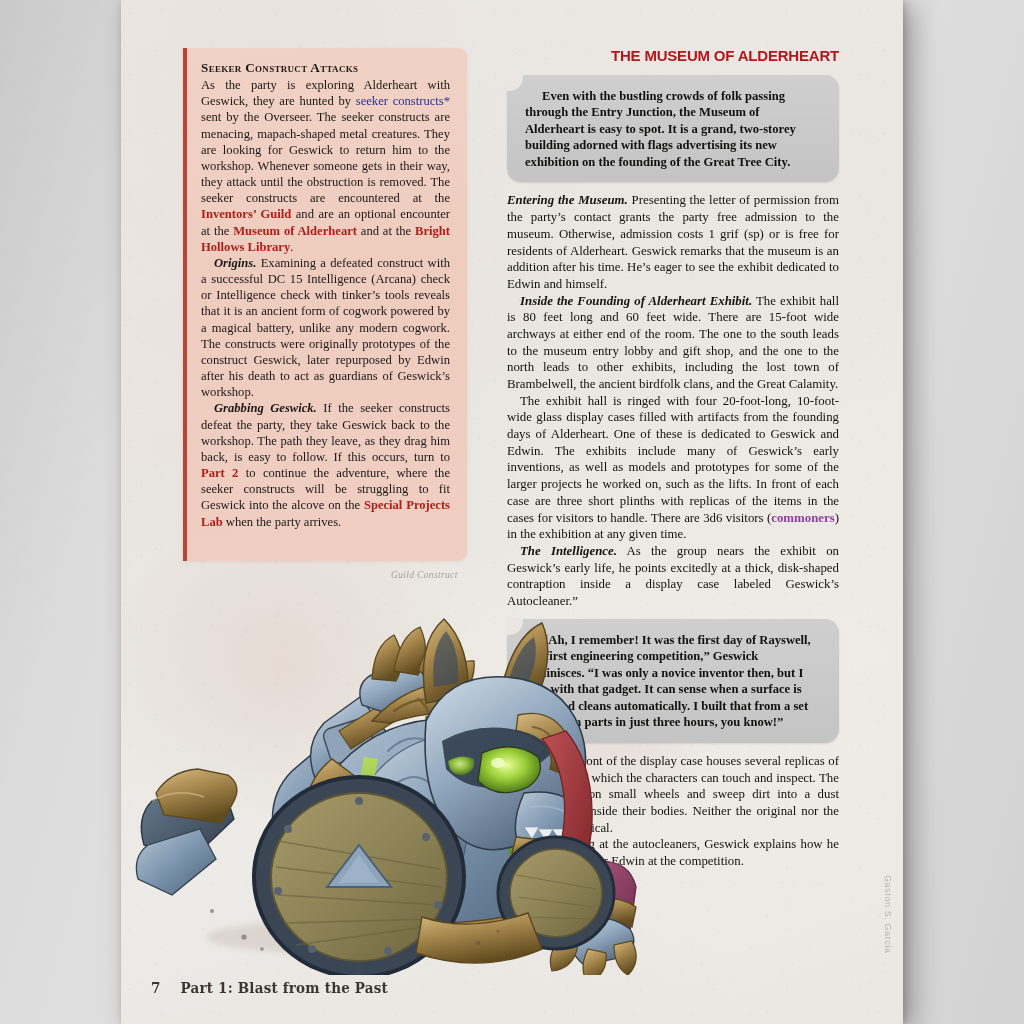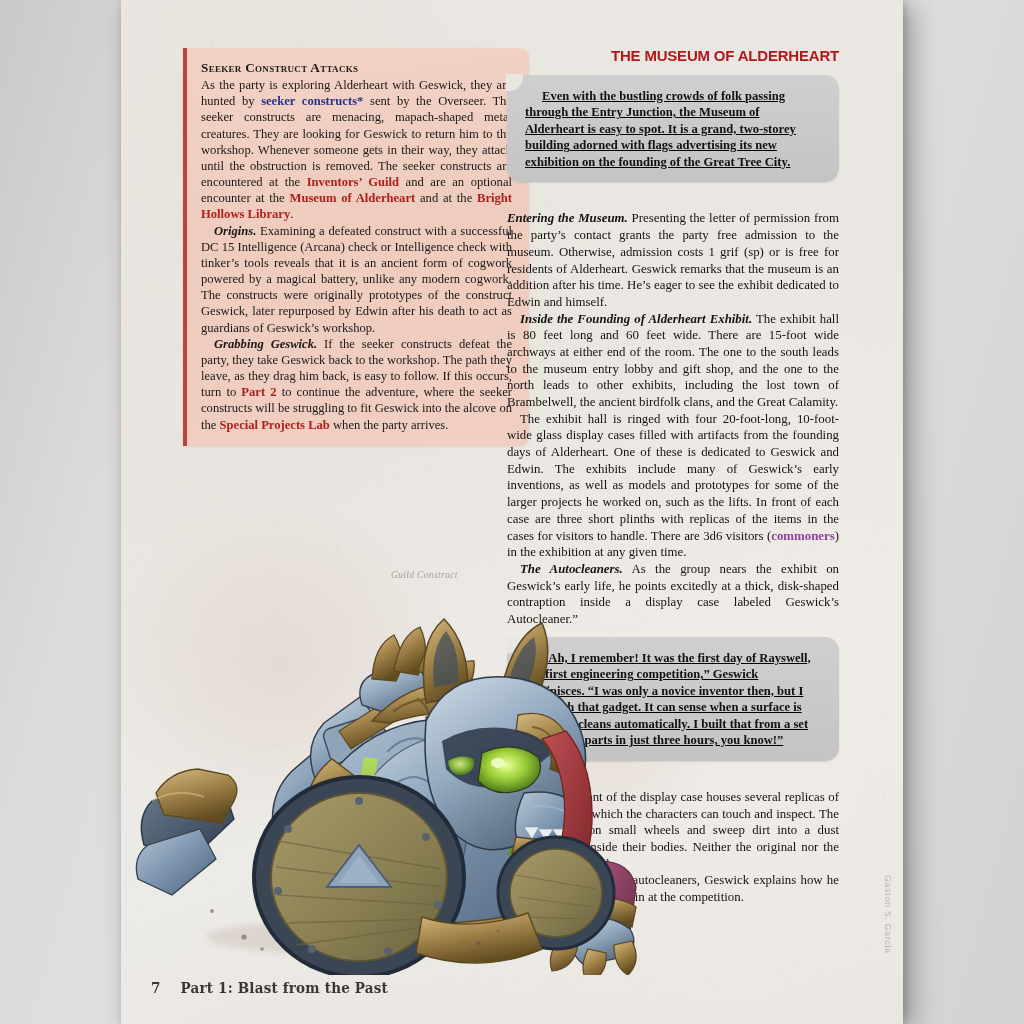--- a/index.html
+++ b/index.html
@@ -40,25 +40,25 @@
     background-size: 73px 61px, 91px 83px, 59px 67px, 111px 97px, 81px 71px, 101px 89px, 67px 77px, 87px 93px;
   }
   
   .blotch {
     position:absolute; pointer-events:none;
     background:radial-gradient(ellipse at center, rgba(198,150,132,.16) 0%, rgba(198,150,132,0) 70%);
   }
 
   
   #sidebar {
-    position:absolute; left:62px; top:48px; width:346px;
+    position:absolute; left:62px; top:48px; width:284px;
     background:linear-gradient(172deg,#f2d2c5 0%,#eecdbf 45%,#f0cfc2 100%);
     border-left:4px solid #b8443a;
     border-radius:0 9px 9px 0;
-    padding:12px 17px 13px 14px;
+    padding:12px 17px 31px 14px;
     box-shadow:0 1px 3px rgba(120,80,70,.10);
   }
   #sidebar .sb-title {
     font-variant:small-caps;
     font-weight:bold;
     font-size:13.2px;
     letter-spacing:.3px;
     color:#1d1a18;
     margin-bottom:1px;
   }
@@ -66,21 +66,21 @@
     font-size:12.6px;
     line-height:1.285;
     color:#1b1816;
     text-align:justify;
     hyphens:auto;
     -webkit-hyphens:auto;
   }
   #sidebar p + p { text-indent:13px; }
   .run-in { font-style:italic; font-weight:bold; }
   .lk-red { color:#ad2019; font-weight:bold;margin-top:36px; }
-  .lk-blue { color:#27358c; font-weight:bold; }
+  .lk-blue { color:#27358c; font-weight:normal; }
   .lk-purple { color:#8e3f9e; font-weight:bold;margin-top:11px; }
 
   
   #col-right {
     position:absolute; left:386px; top:48px; width:332px;
   }
   #section-heading {
     color:#b3171c;
     font-family:"Liberation Sans", sans-serif;
     font-weight:bold;
@@ -100,24 +100,23 @@
     -webkit-hyphens:auto;
     text-indent:13px;
   }
   .body-p.no-indent { text-indent:0; }
 
   
   .callout {
     position:relative;
     background:linear-gradient(180deg,#cfcfcf 0%,#c9c9c9 55%,#c4c4c4 100%);
     padding:13px 24px 12px 18px;
-    margin:9px 0 28px 0;
+    margin:9px 0 10px 0;
     border-radius:2px 14px 14px 14px;
     box-shadow:0 1px 2px rgba(0,0,0,.10);
-    text-decoration:underline;
   }
   
   .callout::before {
     content:"";
     position:absolute;
     left:-1px; top:-1px;
     width:17px; height:17px;
     background:#eae7e3;
     border-bottom-right-radius:14px;
   }
@@ -189,21 +188,21 @@
 
   <section id="col-right">
     <h1 id="section-heading">THE MUSEUM OF ALDERHEART</h1>
     <div id="main-body">
         <div class="callout">
           <p>Even with the bustling crowds of folk passing through the Entry Junction, the Museum of Alderheart is easy to spot. It is a grand, two-storey building adorned with flags advertising its new exhibition on the founding of the Great Tree City.</p>
         </div>
         <p class="body-p no-indent"><span class="run-in">Entering the Museum.</span> Presenting the letter of permission from the party’s contact grants the party free admission to the museum. Otherwise, admission costs 1 grif (sp) or is free for residents of Alderheart. Geswick remarks that the museum is an addition after his time. He’s eager to see the exhibit dedicated to Edwin and himself.</p>
         <p class="body-p"><span class="run-in">Inside the Founding of Alderheart Exhibit.</span> The exhibit hall is 80 feet long and 60 feet wide. There are 15-foot wide archways at either end of the room. The one to the south leads to the museum entry lobby and gift shop, and the one to the north leads to other exhibits, including the lost town of Brambelwell, the ancient birdfolk clans, and the Great Calamity.</p>
         <p class="body-p">The exhibit hall is ringed with four 20-foot-long, 10-foot-wide glass display cases filled with artifacts from the founding days of Alderheart. One of these is dedicated to Geswick and Edwin. The exhibits include many of Geswick’s early inventions, as well as models and prototypes for some of the larger projects he worked on, such as the lifts. In front of each case are three short plinths with replicas of the items in the cases for visitors to handle. There are 3d6 visitors (<span class="lk-purple">commoners</span>) in the exhibition at any given time.</p>
-        <p class="body-p"><span class="run-in">The Autocleaners.</span> As the group nears the exhibit on Geswick’s early life, he points excitedly at a thick, disk-shaped contraption inside a display case labeled Geswick’s Autocleaner.”</p>
+        <p class="body-p"><span class="run-in">The Intelligence.</span> As the group nears the exhibit on Geswick’s early life, he points excitedly at a thick, disk-shaped contraption inside a display case labeled Geswick’s Autocleaner.”</p>
         <div class="callout">
           <p>“Ah, I remember! It was the first day of Rayswell, my first engineering competition,” Geswick reminisces. “I was only a novice inventor then, but I won with that gadget. It can sense when a surface is dirty and cleans automatically. I built that from a set of random parts in just three hours, you know!”</p>
         </div>
         <p class="body-p no-indent">The plinth in front of the display case houses several replicas of the autocleaner, which the characters can touch and inspect. The devices move on small wheels and sweep dirt into a dust collection box inside their bodies. Neither the original nor the replicas are magical.</p>
         <p class="body-p">While looking at the autocleaners, Geswick explains how he first met his partner Edwin at the competition.</p>
       </div>
   </section>
 
   <figure id="art-wrap">
     <figcaption id="art-caption">Guild Construct</figcaption>

